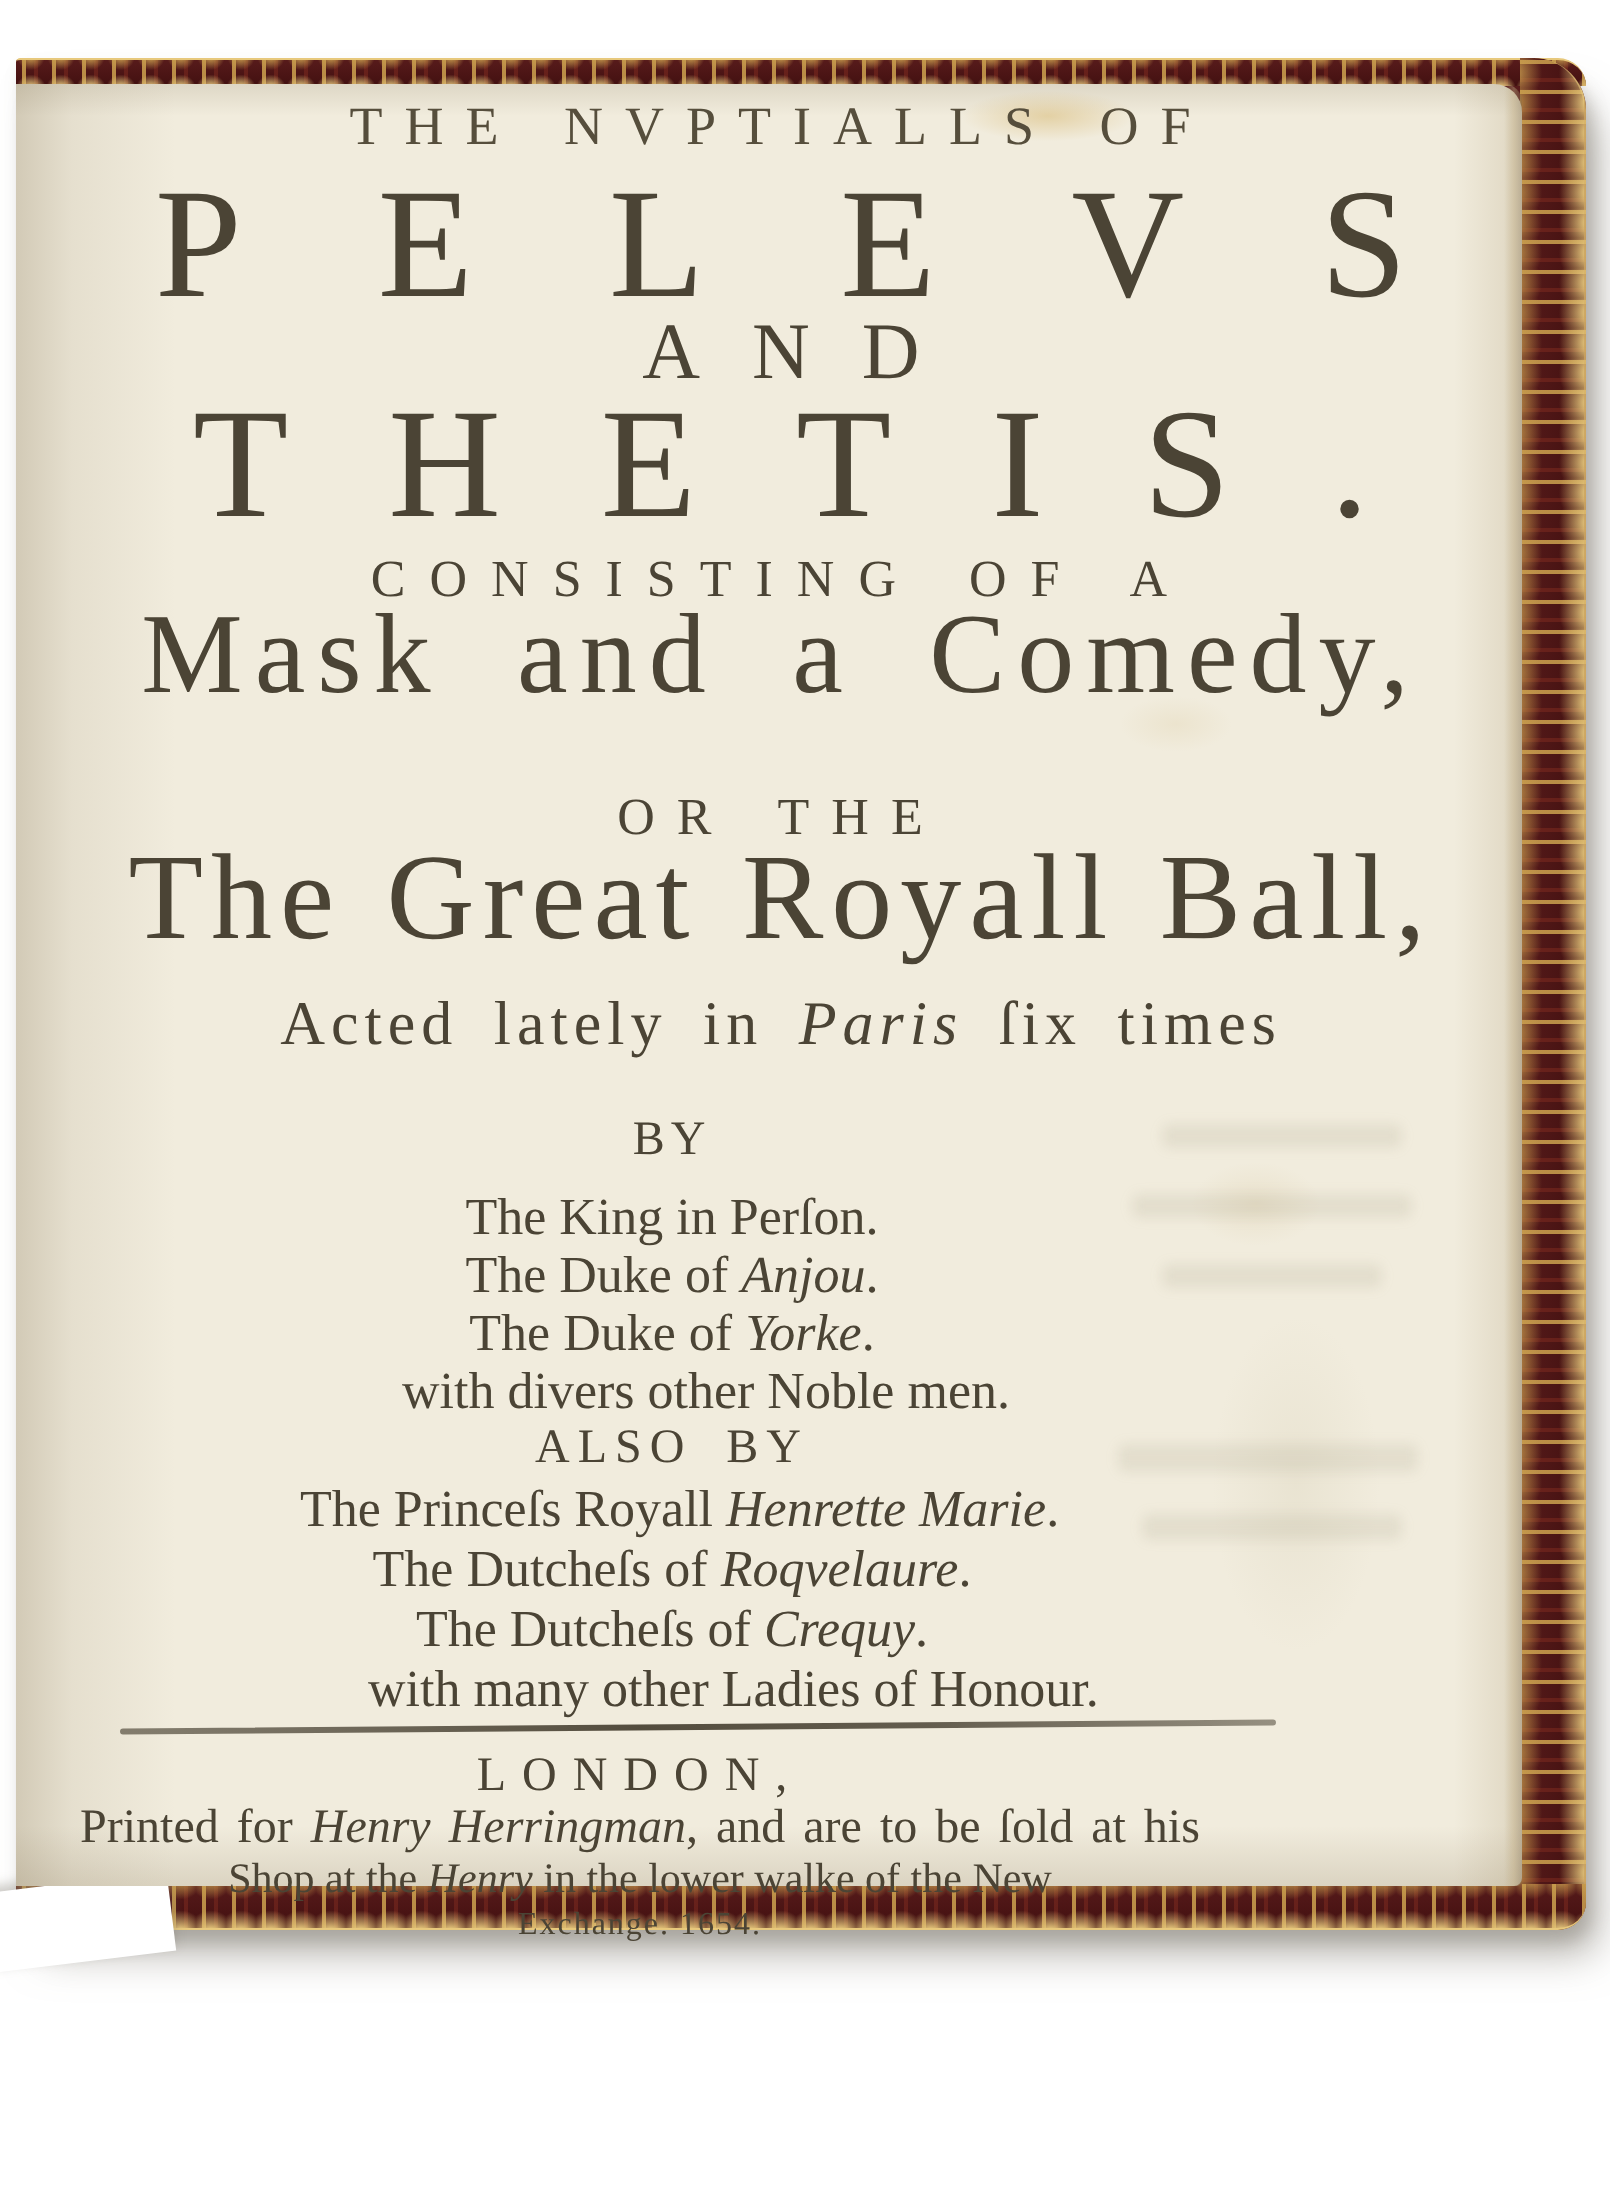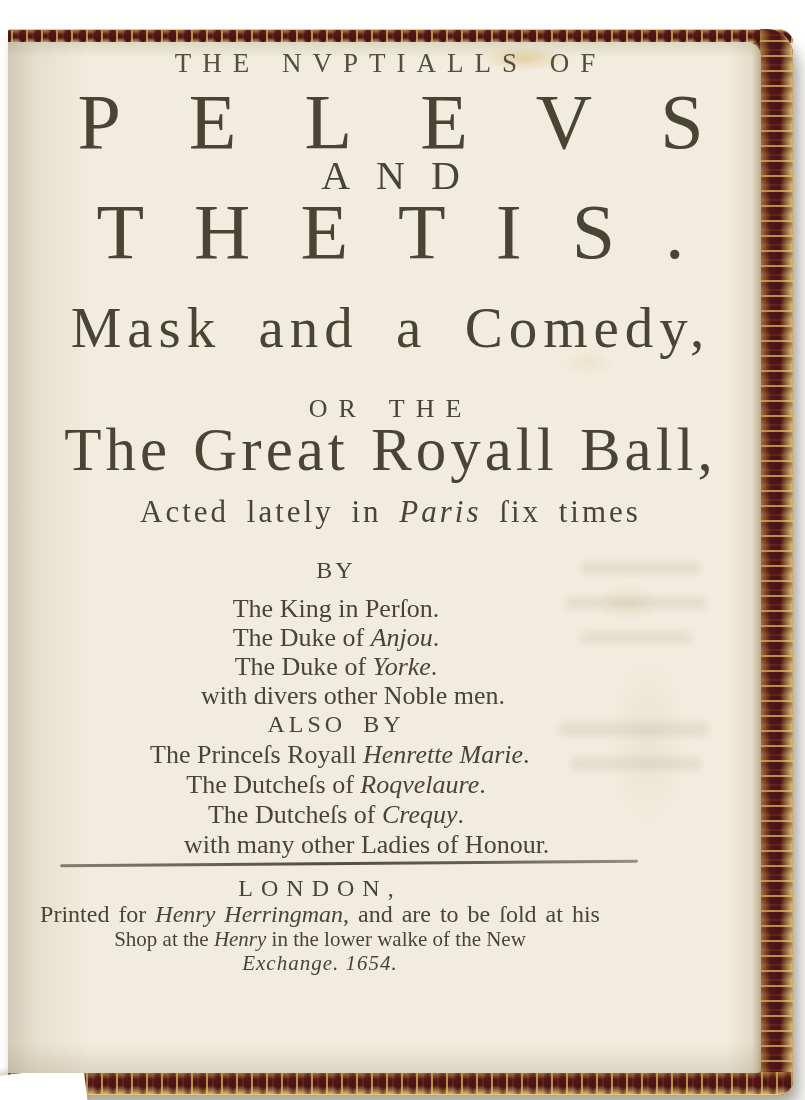--- a/index.html
+++ b/index.html
@@ -7,21 +7,21 @@
     --paper:#f1ecdd; --ink:#4b4435; --ink-soft:#564e3c;
   }
   html,body{margin:0;padding:0;}
   body{
     width:805px;height:1100px;background:#ffffff;overflow:hidden;
     font-family:"Liberation Serif","DejaVu Serif",serif;color:var(--ink);
   }
   .scene{position:relative;width:805px;height:1100px;background:#ffffff;}
   
   .book{
-    position:absolute;left:8px;top:29px;width:785px;height:1066px;
+    position:absolute;left:8px;top:29px;width:785px;height:936px;
     background:var(--leather);
     border-radius:4px 26px 14px 4px;
     box-shadow:10px 16px 20px -4px rgba(125,120,110,.55), 3px 6px 8px rgba(140,135,125,.35);
   }
   .band{position:absolute;background-color:var(--leather);}
   .band-h{
     background-image:
       radial-gradient(circle at 50% 115%, rgba(231,200,124,.95) 12%, rgba(231,200,124,0) 46%),
       radial-gradient(circle at 50% -15%, rgba(205,162,79,.8) 10%, rgba(205,162,79,0) 42%),
       repeating-linear-gradient(90deg, rgba(0,0,0,0) 0 3px, rgba(205,162,79,.85) 3px 5px, rgba(0,0,0,0) 5px 9px, rgba(120,40,30,.6) 9px 11px, rgba(0,0,0,0) 11px 15px),
@@ -86,21 +86,21 @@
   .cast-line.indent{padding-left:34px;}
   .rule{
     position:absolute;top:820px;left:24px;width:578px;height:3px;
     background:linear-gradient(90deg, rgba(75,68,53,.65), rgba(75,68,53,.95) 45%, rgba(75,68,53,.85) 70%, rgba(75,68,53,.55));
     transform:rotate(-0.45deg);border-radius:2px;
   }
   .imprint{position:absolute;top:833px;left:0;width:568px;text-align:center;}
   .city{font-size:24px;line-height:26px;letter-spacing:8px;word-spacing:2px;}
   .imp1{font-size:24px;line-height:26px;word-spacing:3px;}
   .imp2{font-size:21px;line-height:24px;}
-  .imp3{font-size:21px;line-height:24px;letter-spacing:1px;font-style:italic;}
+  .imp3{font-size:16px;line-height:24px;letter-spacing:1px;}
   i{font-style:italic;}
   .ghost{position:absolute;filter:blur(3px);background:rgba(150,140,110,.14);border-radius:4px;}
   .g1{right:60px;top:520px;width:120px;height:12px;}
   .g2{right:55px;top:555px;width:140px;height:12px;}
   .g3{right:70px;top:590px;width:110px;height:12px;}
   .g4{right:52px;top:680px;width:150px;height:14px;}
   .g5{right:60px;top:715px;width:130px;height:13px;}
 </style>
 </head>
 <body>
@@ -128,20 +128,21 @@
         </div>
 
         <div class="line conj">
           <span>AND</span>
         </div>
 
         <div class="line thetis">
           <span>THETIS.</span>
         </div>
 
+        <div class="line consisting">CONSISTING OF A</div>
 
         <div class="line mask">Mask and a Comedy,</div>
 
         <div class="line orthe">OR THE</div>
 
         <div class="line greatball">The Great Royall Ball,</div>
 
         <div class="line acted">
           <span>Acted lately in </span><i>Paris</i><span> ſix times</span>
         </div>

